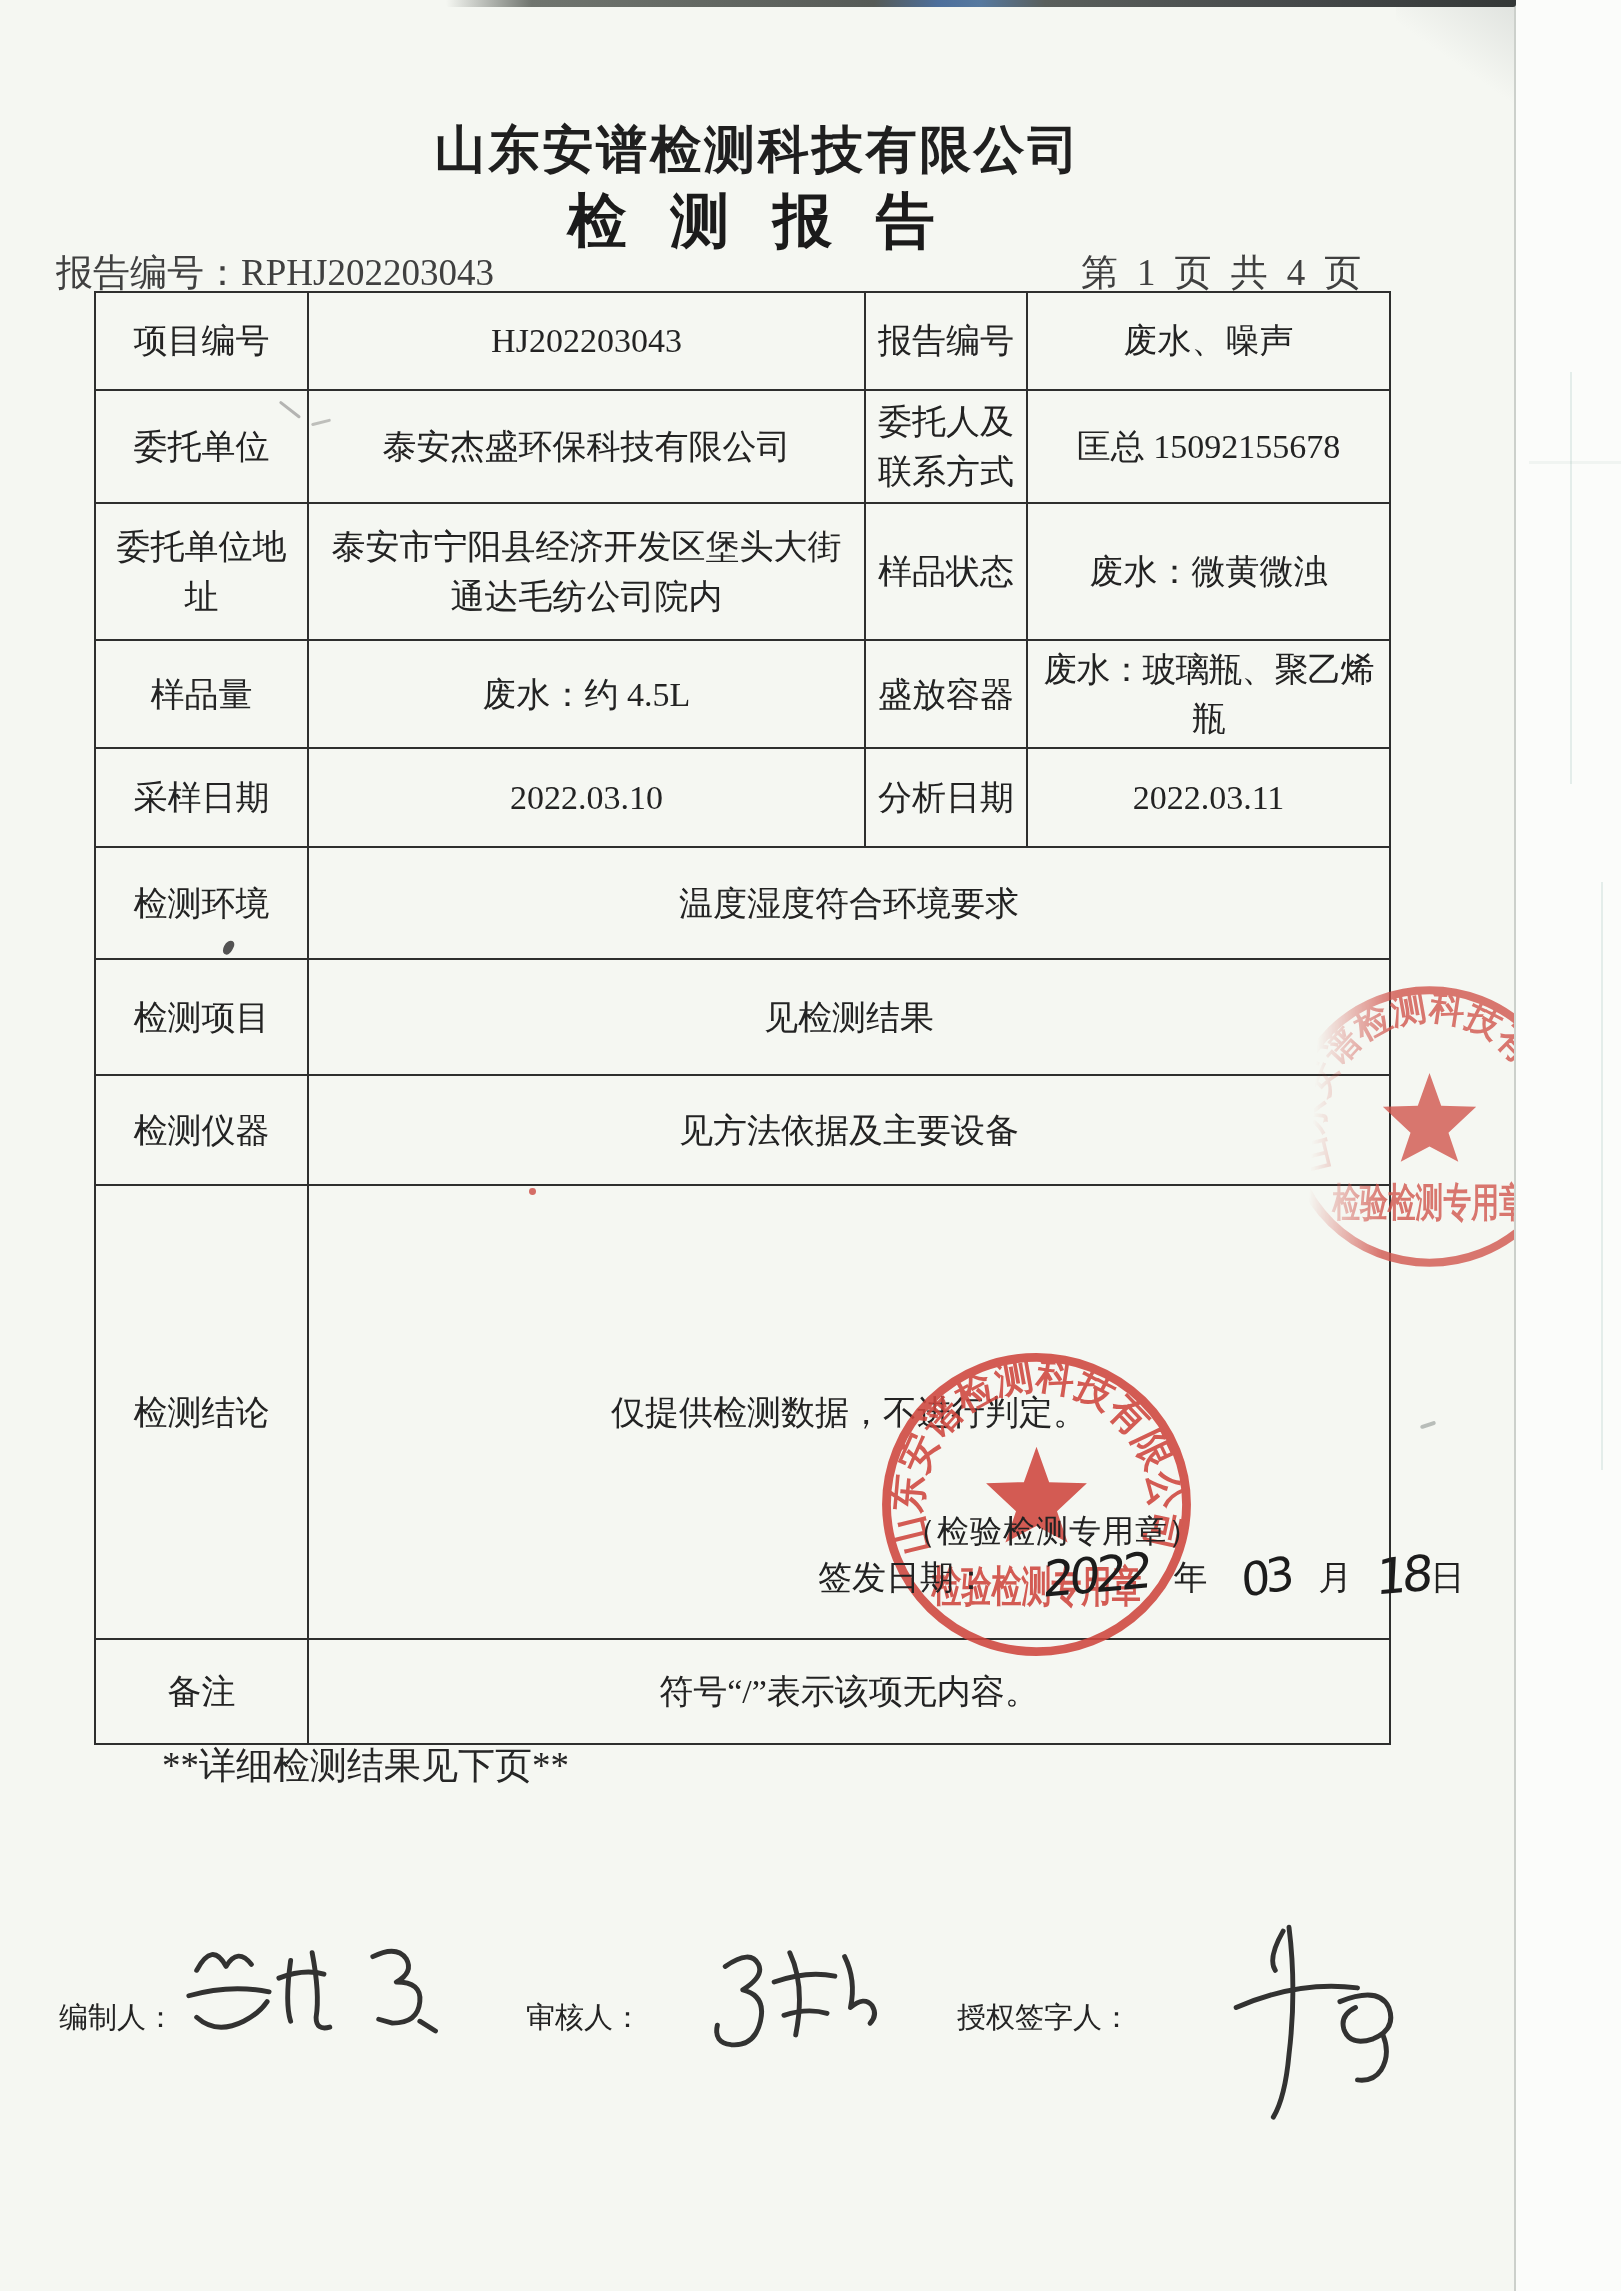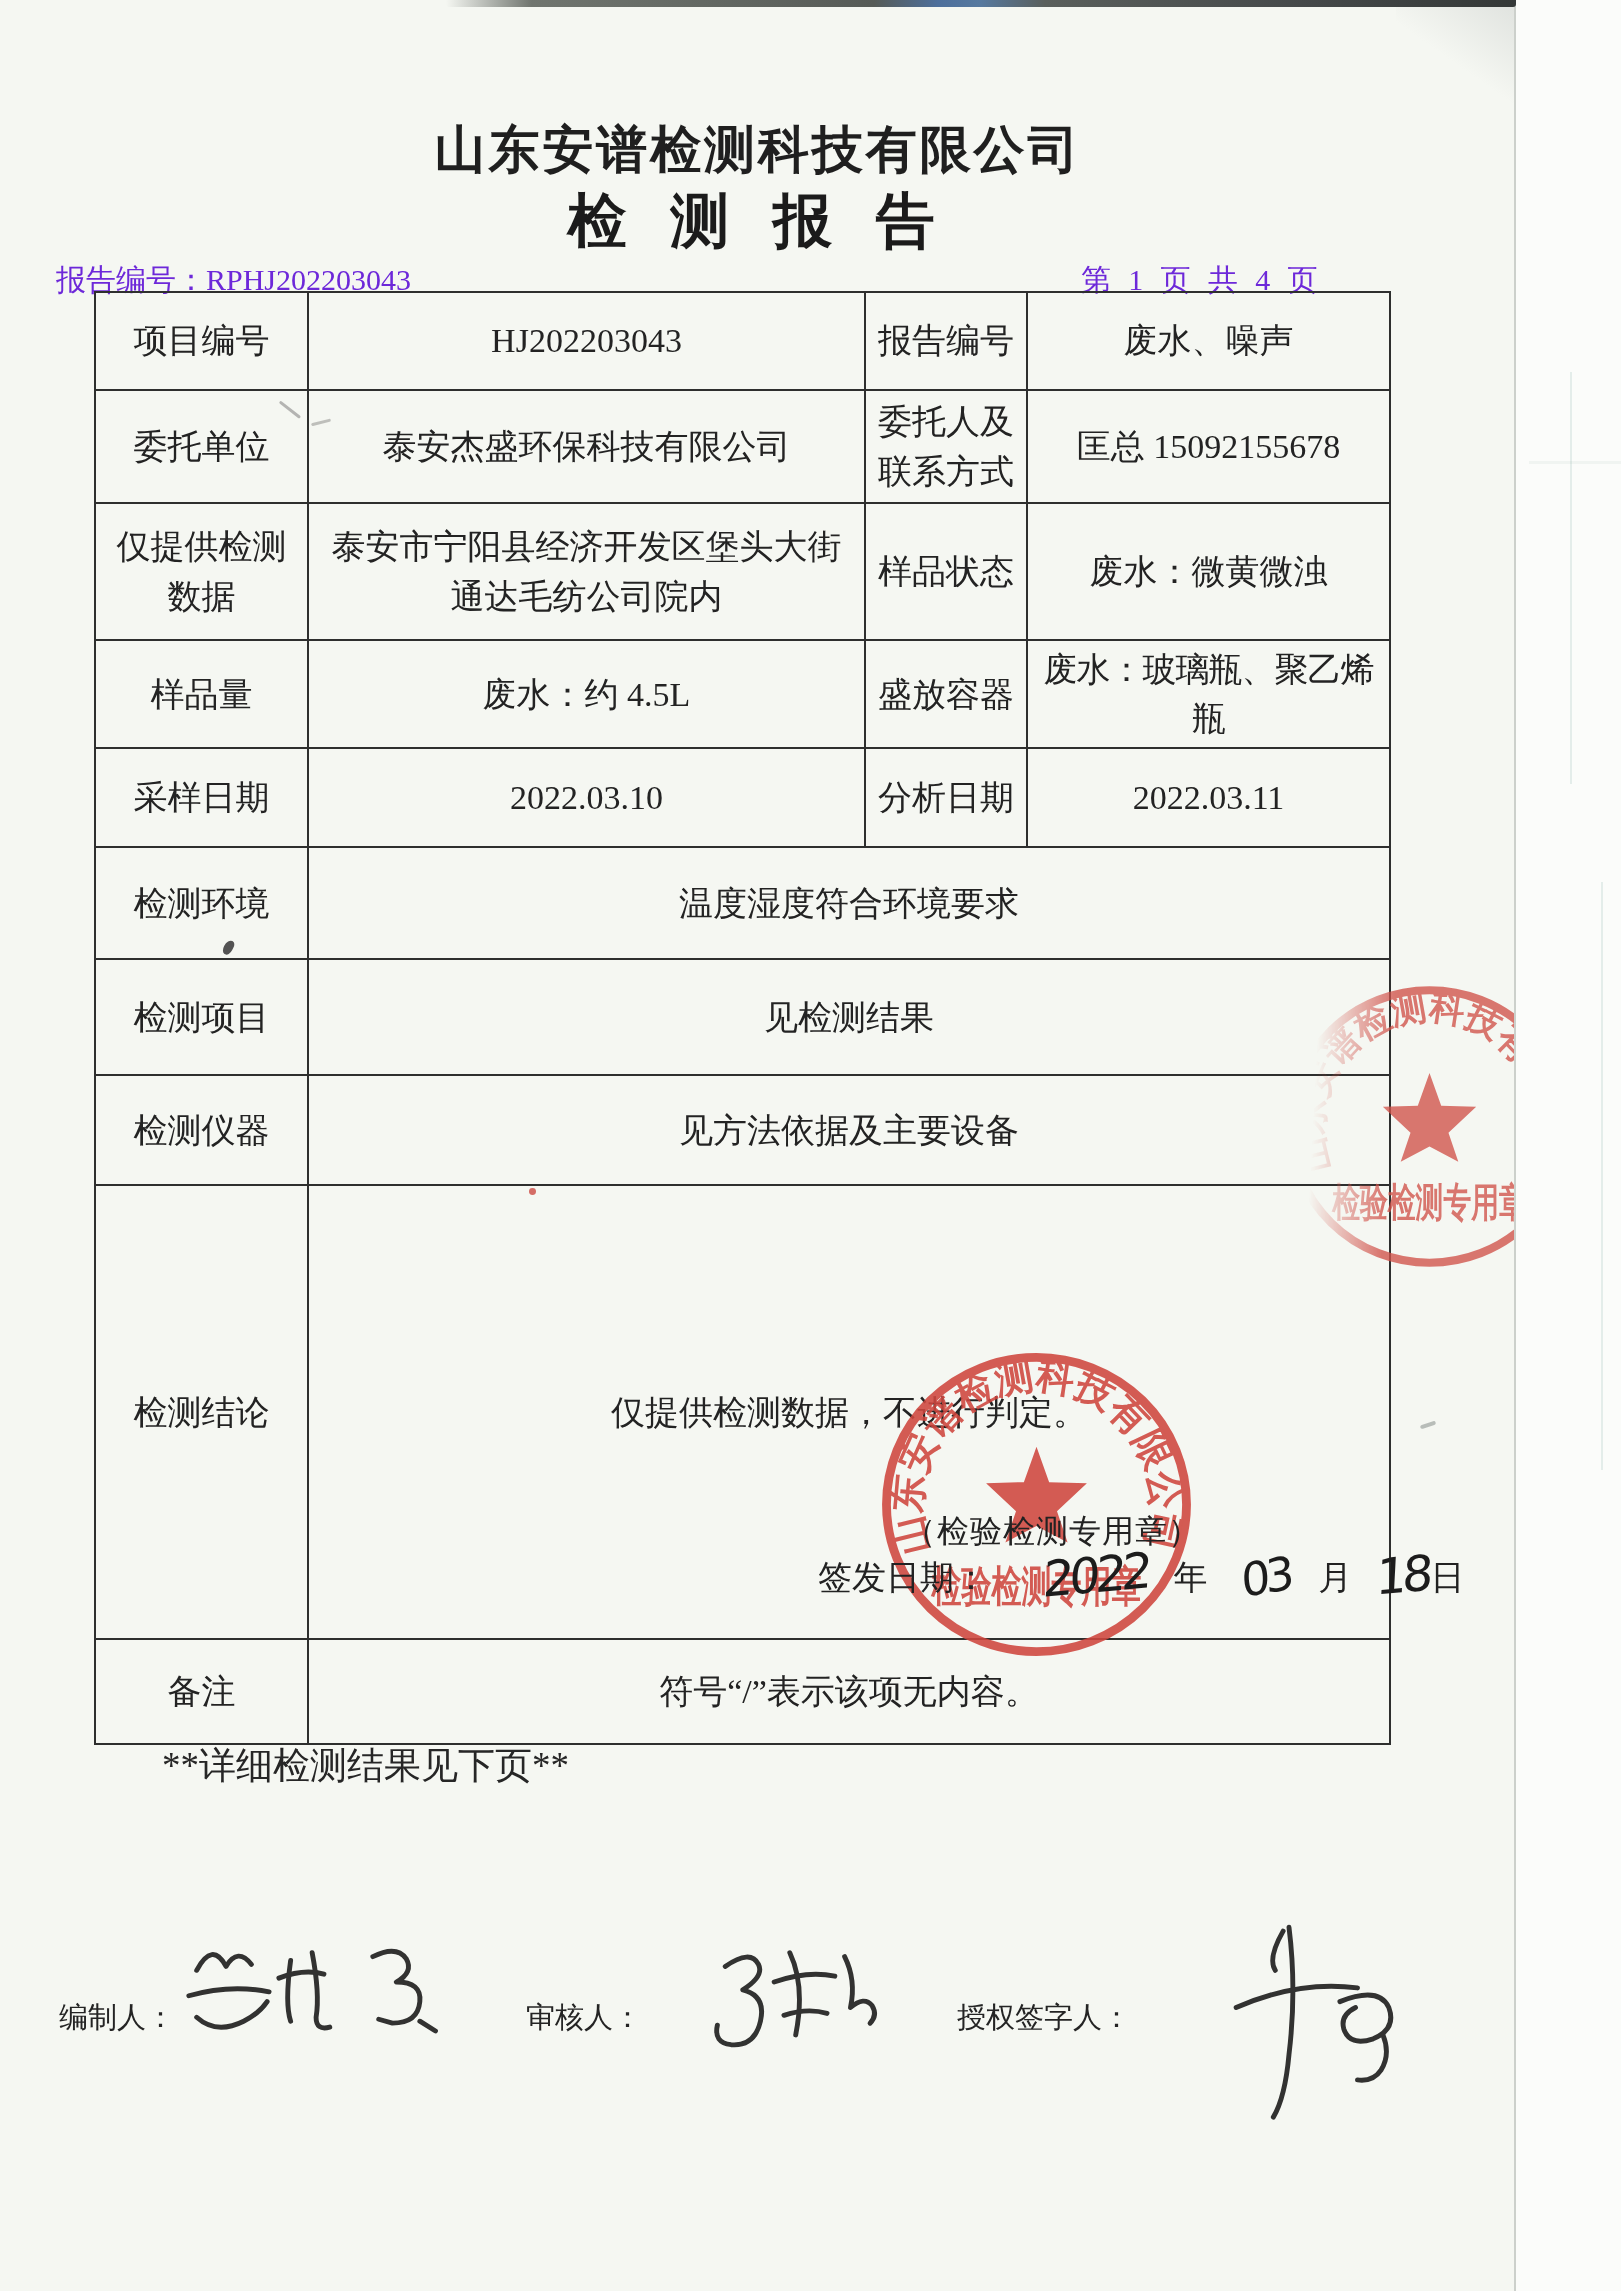--- a/index.html
+++ b/index.html
@@ -35,21 +35,21 @@
   .heiti { font-family:"Liberation Sans","DejaVu Sans",sans-serif; font-weight:700; }
 
   .company-title {
     position:absolute; left:0; top:116px; width:1516px;
     text-align:center; font-size:51px; letter-spacing:2.9px; color:#1f1f1f;
   }
   .report-title {
     position:absolute; left:0; top:182px; width:1516px;
     text-align:center; font-size:59px; letter-spacing:13.7px; color:#1b1b1b;
   }
-  .meta-line { position:absolute; top:260px; font-size:30px; color:#6d28d9; }
+  .meta-line { position:absolute; top:248px; font-size:37px; color:#404040; }
   .report-no-line { left:56px; }
   .page-info { left:1081px; letter-spacing:4.9px; }
 
   table.report {
     position:absolute; left:54px; top:291px;
     border-collapse:collapse; table-layout:fixed;
     width:1294px; font-size:34px; color:#232323;margin-left:40px;
   }
   table.report td {
     border:2.5px solid #2e2f2e;
@@ -139,21 +139,21 @@
         <td class="lbl">报告编号</td>
         <td>废水、噪声</td>
       </tr>
       <tr style="height:113px">
         <td class="lbl">委托单位</td>
         <td>泰安杰盛环保科技有限公司</td>
         <td class="lbl">委托人及联系方式</td>
         <td>匡总 15092155678</td>
       </tr>
       <tr style="height:137px">
-        <td class="lbl">仅提供检测数据</td>
+        <td class="lbl">委托单位地址</td>
         <td>泰安市宁阳县经济开发区堡头大街通达毛纺公司院内</td>
         <td class="lbl">样品状态</td>
         <td>废水：微黄微浊</td>
       </tr>
       <tr style="height:93px">
         <td class="lbl">样品量</td>
         <td>废水：约 4.5L</td>
         <td class="lbl">盛放容器</td>
         <td class="tight">废水：玻璃瓶、聚乙烯瓶</td>
       </tr>

